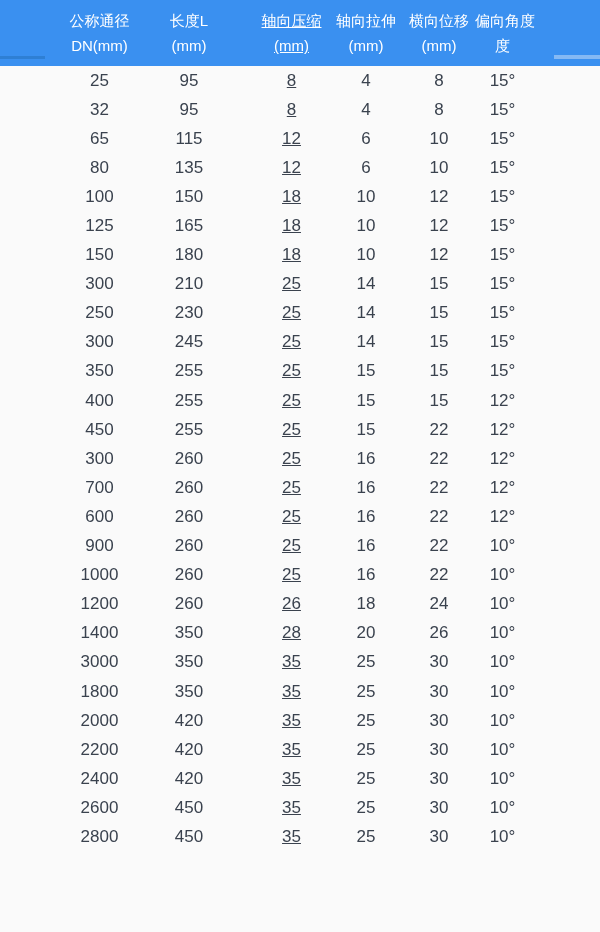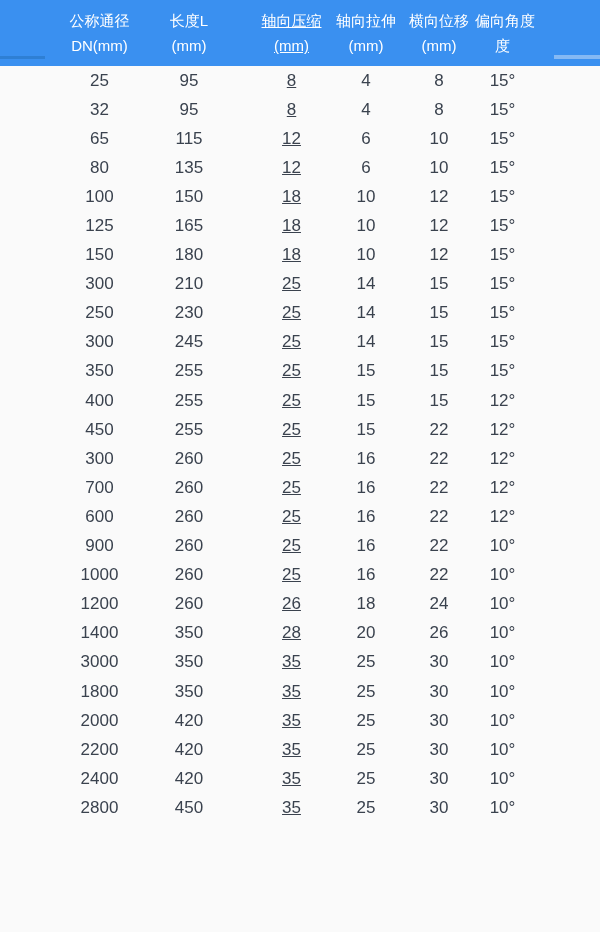--- a/index.html
+++ b/index.html
@@ -300,20 +300,28 @@
         </tr>
         <tr>
           <td>2400</td>
           <td>420</td>
           <td>35</td>
           <td>25</td>
           <td>30</td>
           <td>10°</td>
         </tr>
         <tr>
+          <td>2600</td>
+          <td>450</td>
+          <td>35</td>
+          <td>25</td>
+          <td>30</td>
+          <td>10°</td>
+        </tr>
+        <tr>
           <td>2800</td>
           <td>450</td>
           <td>35</td>
           <td>25</td>
           <td>30</td>
           <td>10°</td>
         </tr>
       </tbody>
   </table>
   <div class="header-edge-dark"></div>

